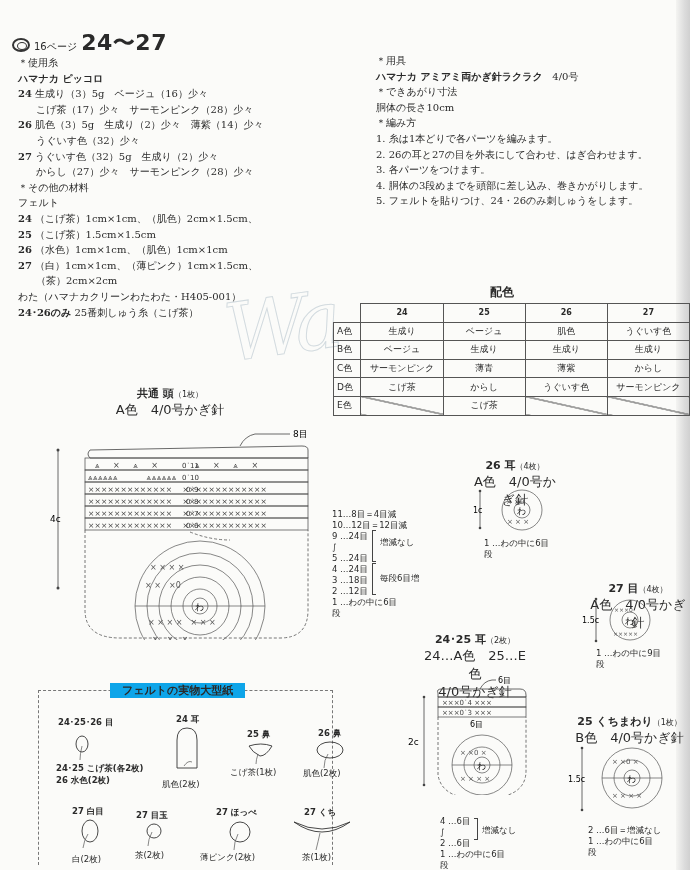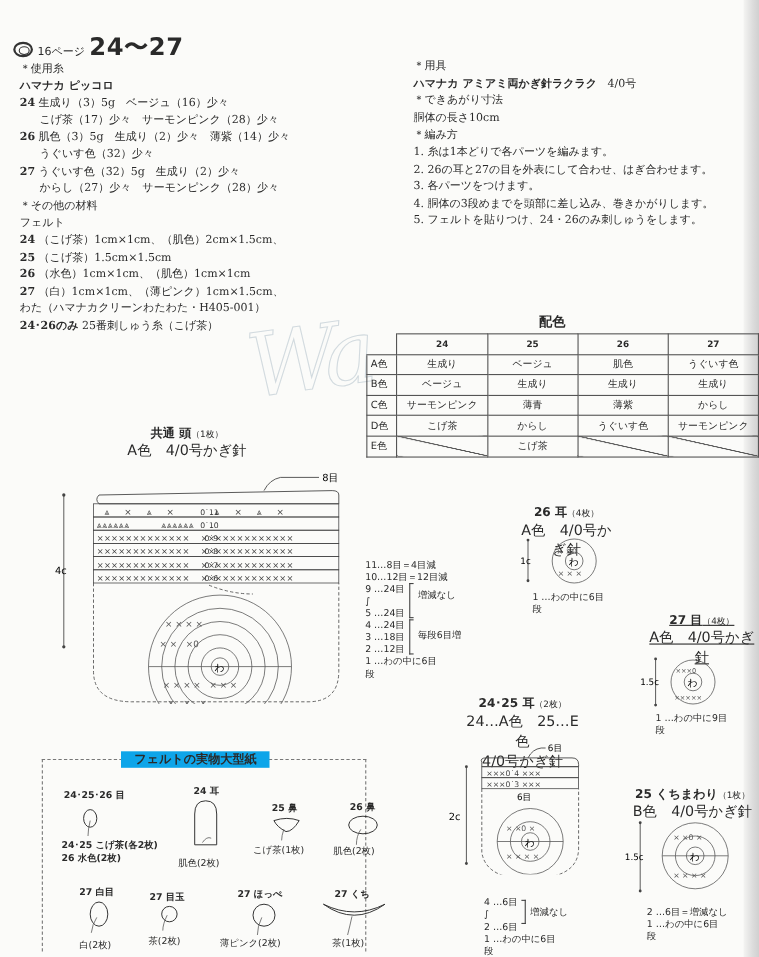--- a/index.html
+++ b/index.html
@@ -76,20 +76,21 @@
   <div>
     <div class="row"><b>27</b> <span>うぐいす色（32）5g　生成り（2）少々</span></div>
     <div class="row ind">からし（27）少々　サーモンピンク（28）少々</div>
   </div>
   <div class="row">＊その他の材料</div>
   <div class="row">フェルト</div>
   <div class="row"><b>24</b> <span>（こげ茶）1cm×1cm、（肌色）2cm×1.5cm、</span></div>
   <div class="row"><b>25</b> <span>（こげ茶）1.5cm×1.5cm</span></div>
   <div class="row"><b>26</b> <span>（水色）1cm×1cm、（肌色）1cm×1cm</span></div>
   <div class="row"><b>27</b> <span>（白）1cm×1cm、（薄ピンク）1cm×1.5cm、</span></div>
+  <div class="row ind">（茶）2cm×2cm</div>
   <div class="row">わた（ハマナカクリーンわたわた・H405-001）</div>
   <div class="row"><b>24･26のみ</b> <span>25番刺しゅう糸（こげ茶）</span></div>
 </div>
 
 <div id="right-col" class="abs serif">
   <div class="row">＊用具</div>
   <div class="row"><b>ハマナカ アミアミ両かぎ針ラクラク</b>&nbsp;&nbsp;&nbsp;<span>4/0号</span></div>
   <div class="row">＊できあがり寸法</div>
   <div class="row">胴体の長さ10cm</div>
   <div class="row">＊編み方</div>
@@ -231,21 +232,21 @@
   <circle cx="52" cy="22" r="8" fill="none" stroke="#555" stroke-width="0.7"></circle>
   <text x="47" y="26" font-size="9">わ</text>
   <text x="36" y="16" font-size="7" fill="#555">× ×0</text>
   <text x="37" y="36" font-size="7" fill="#555">× × ×</text>
 </svg>
 <div class="abs legend" style="left:484px; top:538px;">
   <div>1 …わの中に6目</div>
   <div>段</div>
 </div>
 
-<div class="abs" style="left:588px; top:556px; width:100px;text-decoration:underline;">
+<div class="abs" style="left:588px; top:581px; width:100px;">
   <div class="dtitle"><span>27 目</span><small>（4枚）</small></div>
   <div class="dsub">A色　4/0号かぎ針</div>
 </div>
 <svg class="abs" style="left:582px; top:597px;" width="90" height="48">
   <line x1="14" y1="2" x2="14" y2="44" stroke="#444" stroke-width="0.8"></line>
   <circle cx="14" cy="2" r="1.3" fill="#444"></circle>
     <circle cx="14" cy="44" r="1.3" fill="#444"></circle>
   <text x="0" y="26" font-size="8">1.5c</text>
   <circle cx="48" cy="23" r="20" fill="none" stroke="#555" stroke-width="0.7"></circle>
   <circle cx="48" cy="23" r="8" fill="none" stroke="#555" stroke-width="0.7"></circle>

